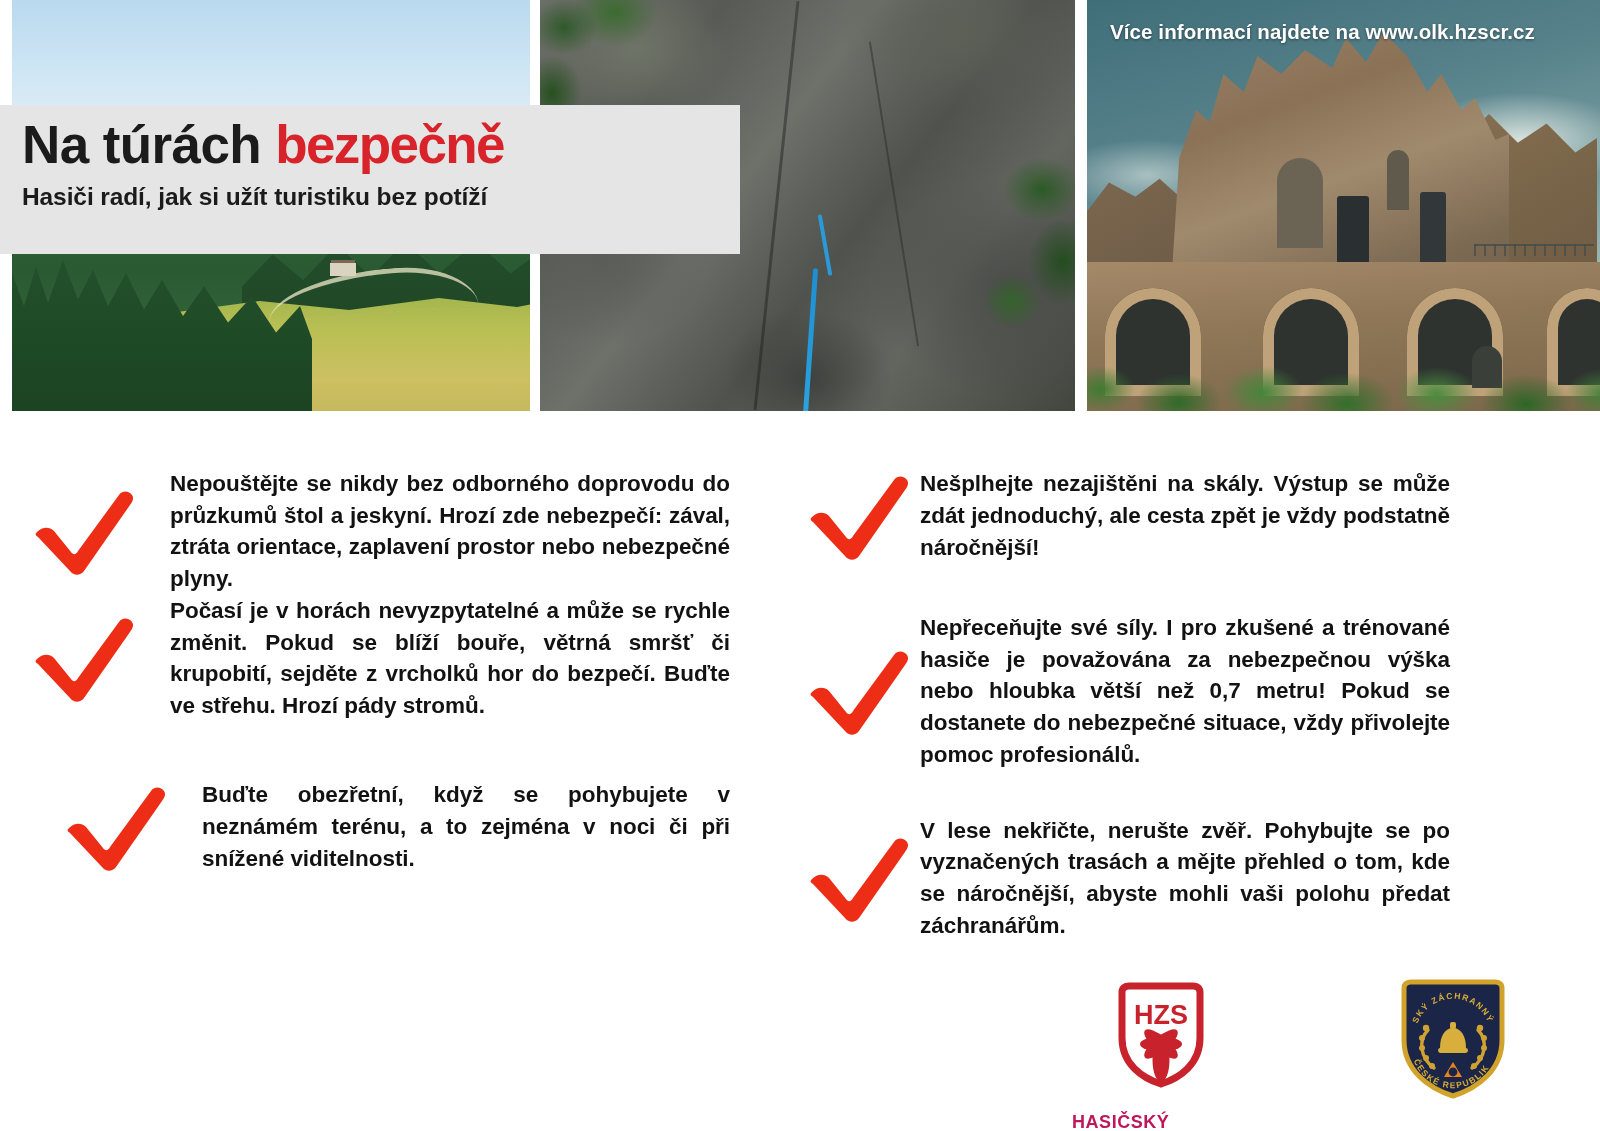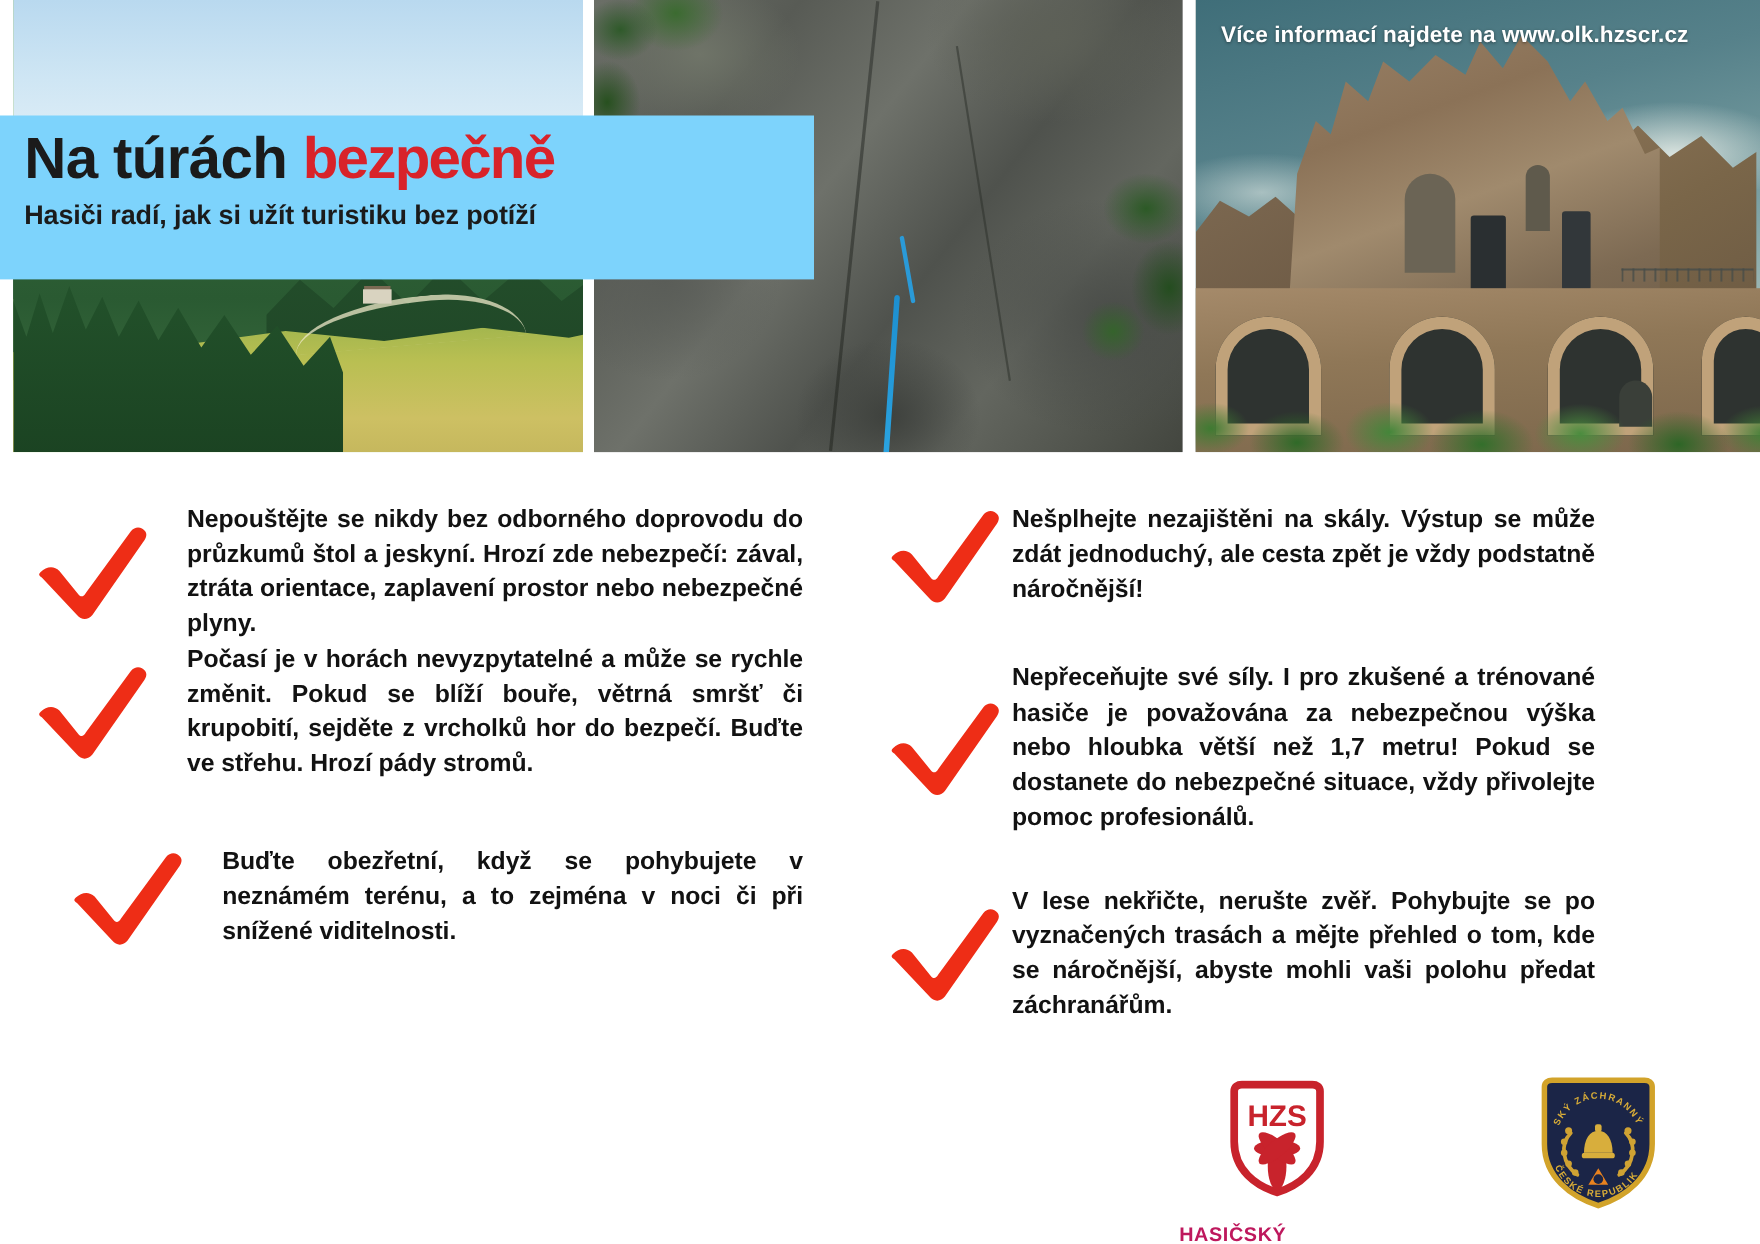--- a/index.html
+++ b/index.html
@@ -209,35 +209,35 @@
     position: absolute; left: 1098px; top: 20px; width: 480px;
     color: #ffffff; font-size: 20.5px; font-weight: bold;
     letter-spacing: .1px; text-align: left;
     text-shadow: 0 1px 3px rgba(0,0,0,.45);
     white-space: nowrap;
   }
 
   
   .title-box {
     position: absolute; left: 0; top: 105px; width: 740px; height: 149px;
-    background: #7dd3fc; padding: 12px 22px 0 22px;
+    background: #e5e5e5; padding: 12px 22px 0 22px;
   }
   .title-line1 {
     font-size: 53px; font-weight: bold; line-height: 1.04;
     letter-spacing: -.6px; white-space: nowrap; color: #1b1b1b;
   }
   .title-line1 .accent { color: #d8232a; letter-spacing: -1.6px; }
   .title-line2 {
     margin-top: 11px; font-size: 24.5px; font-weight: bold;
     letter-spacing: -.1px; color: #1b1b1b; white-space: nowrap;
   }
 
   
   .tips { position: absolute; left: 0; top: 411px; width: 1600px; height: 560px; }
-  .col { position: absolute; top: 0; width: 800px; }
+  .col { position: absolute; top: 12px; width: 800px; }
   .col-left { left: 0; }
   .col-right { left: 800px; }
 
   .tip { position: relative; display: flex; align-items: center; }
   .check {
     flex: 0 0 120px; height: 100px;
     display: flex; align-items: center; justify-content: center;
   }
   .check svg { width: 108px; height: 90px; display: block; }
   .tip-text {
@@ -384,21 +384,21 @@
         <div class="tip-text">Nešplhejte nezajištěni na skály. Výstup se může zdát jednoduchý, ale cesta zpět je vždy podstatně náročnější!</div>
       </div>
       <div class="tip t2">
         <div class="check">
           <svg viewBox="0 0 108 90" xmlns="http://www.w3.org/2000/svg" aria-hidden="true">
             <path d="M6 46 C11 41 18 40 23 45 L40 66 C42 69 45 69 47 65
                      L88 9 C92 4 98 5 101 9 C103 12 102 15 99 19
                      L53 85 C49 90 43 90 39 85 L7 51 C4 49 4 48 6 46 Z" fill="#ee2d16"></path>
           </svg>
         </div>
-        <div class="tip-text">Nepřeceňujte své síly. I pro zkušené a trénované hasiče je považována za nebezpečnou výška nebo hloubka větší než 1,7 metru! Pokud se dostanete do nebezpečné situace, vždy přivolejte pomoc profesionálů.</div>
+        <div class="tip-text">Nepřeceňujte své síly. I pro zkušené a trénované hasiče je považována za nebezpečnou výška nebo hloubka větší než 0,7 metru! Pokud se dostanete do nebezpečné situace, vždy přivolejte pomoc profesionálů.</div>
       </div>
       <div class="tip t3">
         <div class="check">
           <svg viewBox="0 0 108 90" xmlns="http://www.w3.org/2000/svg" aria-hidden="true">
             <path d="M6 46 C11 41 18 40 23 45 L40 66 C42 69 45 69 47 65
                      L88 9 C92 4 98 5 101 9 C103 12 102 15 99 19
                      L53 85 C49 90 43 90 39 85 L7 51 C4 49 4 48 6 46 Z" fill="#ee2d16"></path>
           </svg>
         </div>
         <div class="tip-text">V lese nekřičte, nerušte zvěř. Pohybujte se po vyznačených trasách a mějte přehled o tom, kde se náročnější, abyste mohli vaši polohu předat záchranářům.</div>

